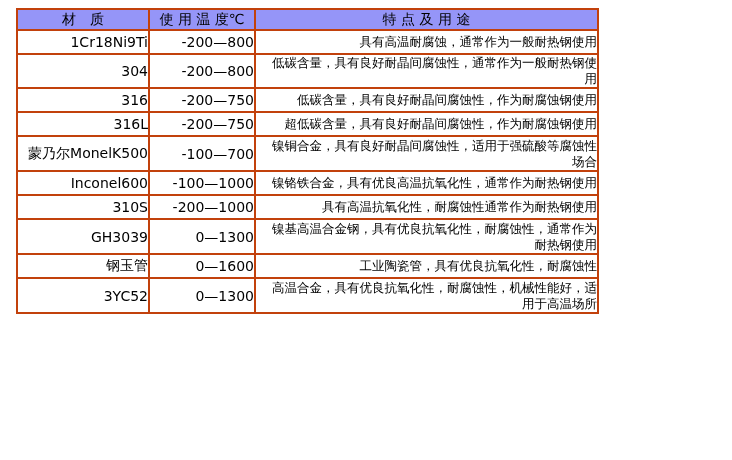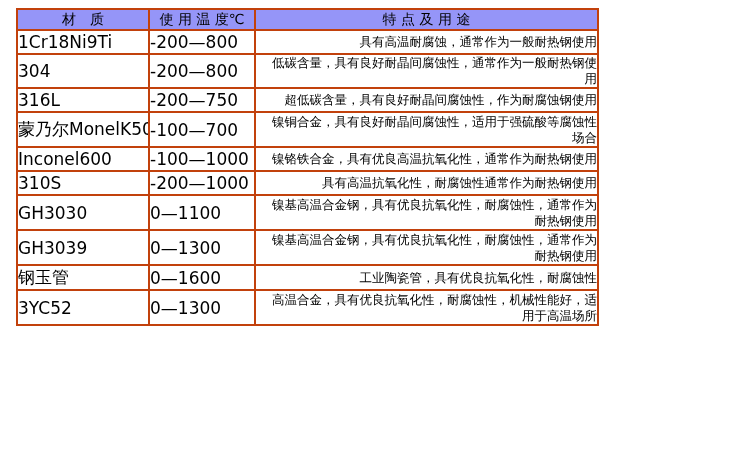--- a/index.html
+++ b/index.html
@@ -37,23 +37,23 @@
     font-weight: normal;
     font-size: 14px;
     height: 19px;
     text-align: center;
   }
   th.h-desc {
     text-align: left;
     padding-left: 2px;
   }
   td.c-name, td.c-temp {
-    text-align: left;
+    text-align: right;
     white-space: nowrap;
-    font-size: 17px;
+    font-size: 14px;
   }
   td.c-desc {
     text-align: right;
     padding: 1px 2px;
     text-indent: 10px;
     font-size: 12.5px;
     line-height: 16px;
     word-break: break-all;
     vertical-align: middle;
   }
@@ -82,43 +82,43 @@
         <td class="c-name">1Cr18Ni9Ti</td>
         <td class="c-temp">-200—800</td>
         <td class="c-desc">具有高温耐腐蚀，通常作为一般耐热钢使用</td>
       </tr>
       <tr class="row-single">
         <td class="c-name">304</td>
         <td class="c-temp">-200—800</td>
         <td class="c-desc">低碳含量，具有良好耐晶间腐蚀性，通常作为一般耐热钢使用</td>
       </tr>
       <tr class="row-single">
+        <td class="c-name">316</td>
+        <td class="c-temp">-200—750</td>
+        <td class="c-desc">低碳含量，具有良好耐晶间腐蚀性，作为耐腐蚀钢使用</td>
+      </tr>
+      <tr class="row-single">
         <td class="c-name">316L</td>
         <td class="c-temp">-200—750</td>
         <td class="c-desc">超低碳含量，具有良好耐晶间腐蚀性，作为耐腐蚀钢使用</td>
       </tr>
       <tr class="row-tall">
         <td class="c-name">蒙乃尔MonelK500</td>
         <td class="c-temp">-100—700</td>
         <td class="c-desc">镍铜合金，具有良好耐晶间腐蚀性，适用于强硫酸等腐蚀性场合</td>
       </tr>
       <tr class="row-single">
         <td class="c-name">Inconel600</td>
         <td class="c-temp">-100—1000</td>
         <td class="c-desc">镍铬铁合金，具有优良高温抗氧化性，通常作为耐热钢使用</td>
       </tr>
       <tr class="row-single">
         <td class="c-name">310S</td>
         <td class="c-temp">-200—1000</td>
         <td class="c-desc">具有高温抗氧化性，耐腐蚀性通常作为耐热钢使用</td>
-      </tr>
-      <tr class="row-tall">
-        <td class="c-name">GH3030</td>
-        <td class="c-temp">0—1100</td>
-        <td class="c-desc">镍基高温合金钢，具有优良抗氧化性，耐腐蚀性，通常作为耐热钢使用</td>
       </tr>
       <tr class="row-tall">
         <td class="c-name">GH3039</td>
         <td class="c-temp">0—1300</td>
         <td class="c-desc">镍基高温合金钢，具有优良抗氧化性，耐腐蚀性，通常作为耐热钢使用</td>
       </tr>
       <tr class="row-single">
         <td class="c-name">钢玉管</td>
         <td class="c-temp">0—1600</td>
         <td class="c-desc">工业陶瓷管，具有优良抗氧化性，耐腐蚀性</td>

